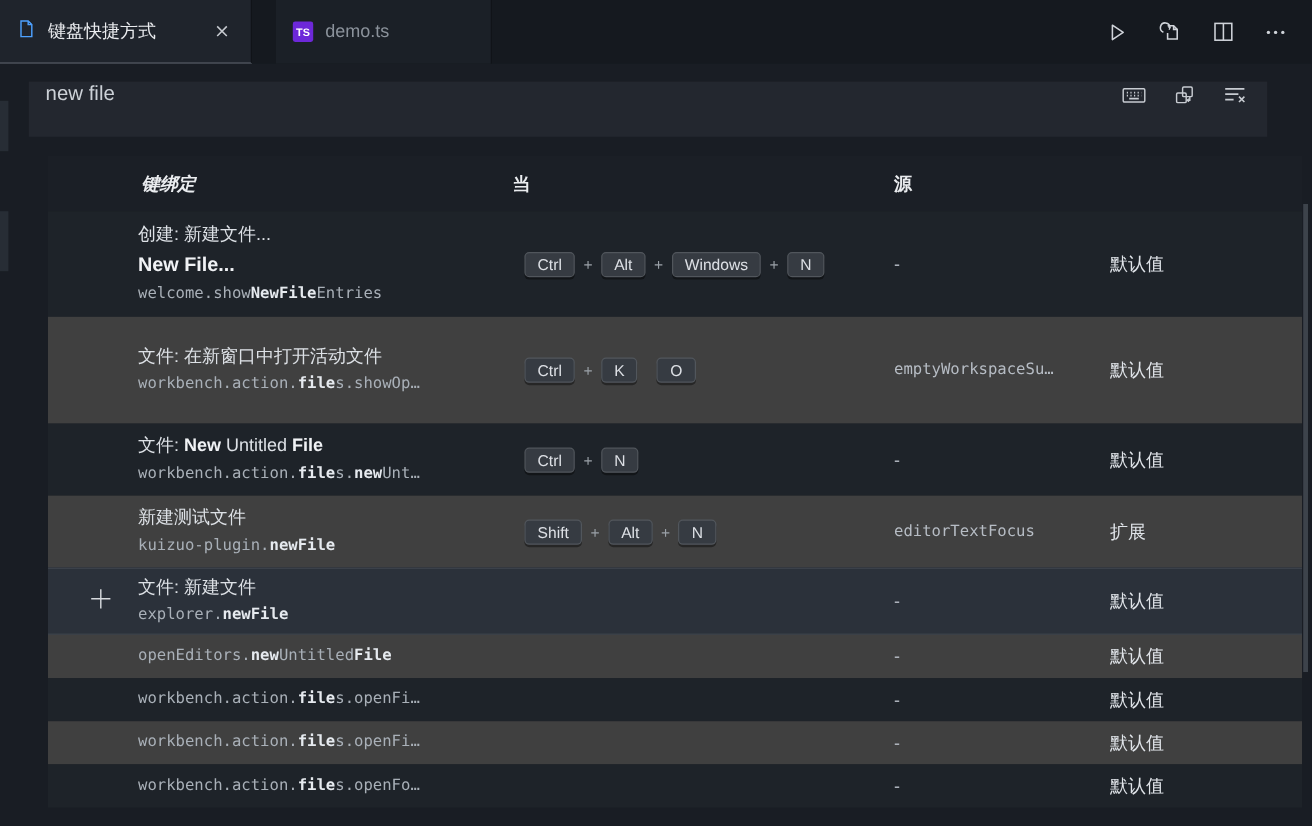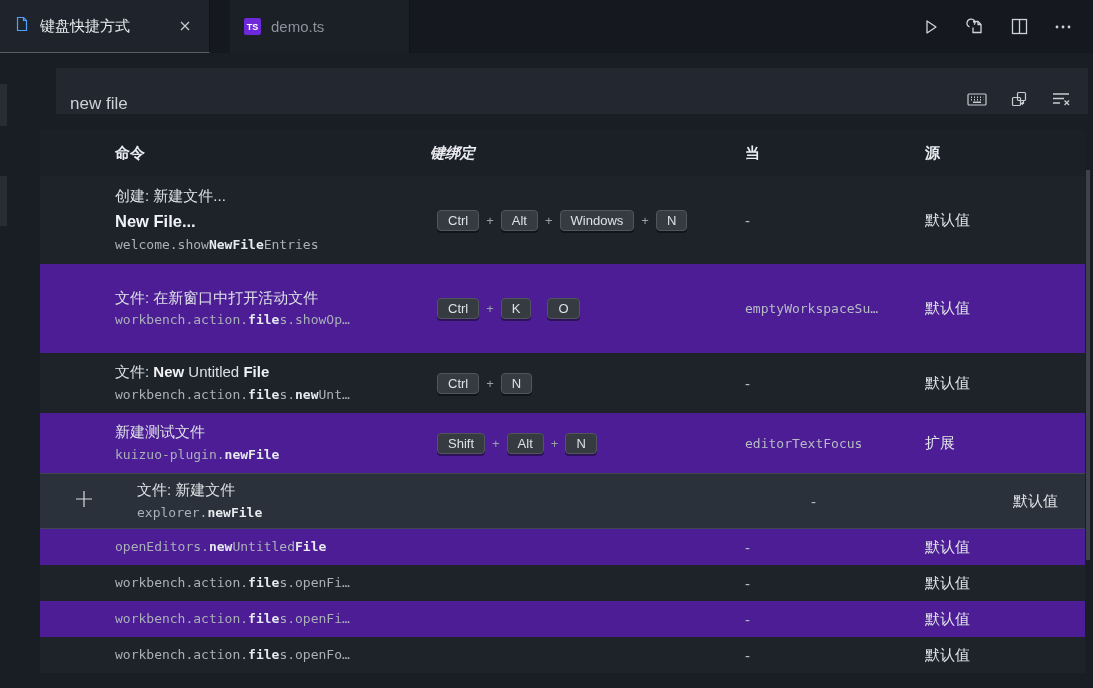--- a/index.html
+++ b/index.html
@@ -17,33 +17,33 @@
   .tab.inactive { width:180px; background:#1b2027; }
   .tab .label { font-size:15px; margin:0 10px; white-space:nowrap; }
   .tab.active .label { color:#e9ebee; }
   .tab.inactive .label { color:#8b929b; }
   .tab .close { margin-left:auto; font-size:18px; color:#c6cad0; line-height:1; padding:2px 4px; }
   .ts-badge { width:17px; height:17px; background:#6d28d9; color:#ffffff; border-radius:2px;
     font-size:9px; font-weight:bold; display:flex; align-items:center; justify-content:center; }
   .tab-actions { margin-left:auto; display:flex; align-items:center; gap:24px; padding-right:20px; }
   .tab-actions svg { display:block; }
   
-  .searchbar { position:absolute; left:56px; top:68px; width:1032px; height:46px;
-    background:#23272f; display:flex; align-items:flex-end; }
+  .searchbar { position:absolute; left:24px; top:68px; width:1032px; height:46px;
+    background:#23272f; display:flex; align-items:flex-start; }
   .searchbar input { flex:1; background:transparent; border:none; outline:none;
     color:#ccd1d7; font-size:17px; padding-left:14px; font-family:inherit; }
   .search-icons { display:flex; align-items:center; gap:20px; padding-right:16px; }
   
   .kbtable { position:absolute; left:40px; top:130px; width:1045px; }
   .grid-row { display:grid; grid-template-columns:75px 312px 318px 180px 160px; align-items:center; }
   .thead { height:46px; background:#1b1f26; font-weight:bold; font-size:15px; color:#eaecef; }
   .thead .hdr-kb { padding-left:3px;font-style:italic; }
   .row { cursor:pointer; }
   .row.zebra-dark { background:#1e2329; }
-  .row.zebra-light { background:#4c1d95; }
+  .row.zebra-light { background:#404040; }
   .row.hover { background:#2b313a; border-top:1px solid #40464f; border-bottom:1px solid #40464f; }
   .gutter { display:flex; justify-content:center; padding-left:12px; }
   .cmd { display:flex; flex-direction:column; justify-content:center; gap:5px; overflow:hidden; }
   .line-title { font-size:15px; color:#dde1e6; line-height:1.3; white-space:nowrap; }
   .line-label { font-size:16.5px; color:#c9cfd6; line-height:1.25; white-space:nowrap; }
   .line-id { font-family:"DejaVu Sans Mono","Liberation Mono",monospace; font-size:13px;
     color:#a9b0b8; line-height:1.3; white-space:nowrap; }
   .line-title .bold, .line-label .bold { font-weight:bold; color:#f0f2f5; }
   .line-id .bold { font-weight:bold; color:#e6eaef; }
   .keycell { display:flex; align-items:center; padding-left:10px; }
@@ -138,21 +138,20 @@
         <path d="M3 6 h16 M3 10.5 h11 M3 15 h7"></path>
         <path d="M14.5 12.5 L19 17 M19 12.5 L14.5 17" stroke-width="1.3"></path>
       </svg>
     </span>
   </div>
 </div>
 
 <div class="kbtable">
   <div class="grid-row thead">
     <div></div>
-    <div>命令</div>
     <div class="hdr-kb">键绑定</div>
     <div>当</div>
     <div>源</div>
   </div>
   <div id="rows">
       <div class="grid-row row zebra-dark" style="height: 88px;">
         <div class="gutter"></div>
         <div class="cmd">
           <div class="line-title"><span>创建: 新建文件...</span></div>
           <div class="line-label"><span class="bold">New File...</span></div>
@@ -209,21 +208,21 @@
         <div class="keycell">
           <span class="chip">Shift</span>
           <span class="plus-sep">+</span>
           <span class="chip">Alt</span>
           <span class="plus-sep">+</span>
           <span class="chip">N</span>
         </div>
         <div class="whencell mono">editorTextFocus</div>
         <div class="srccell">扩展</div>
       </div>
-      <div class="grid-row row hover" style="height: 56px; gap: 22px;">
+      <div class="grid-row row hover" style="height: 56px;">
         <div class="gutter">
           <span><svg width="22" height="22" viewBox="0 0 22 22" stroke="#d7dade" stroke-width="1.2" fill="none">
               <path d="M11 3 V19 M3 11 H19"></path>
             </svg></span>
         </div>
         <div class="cmd">
           <div class="line-title"><span>文件: 新建文件</span></div>
           <div class="line-id"><span>explorer.</span><span class="bold">newFile</span></div>
         </div>
         <div class="keycell"></div>

